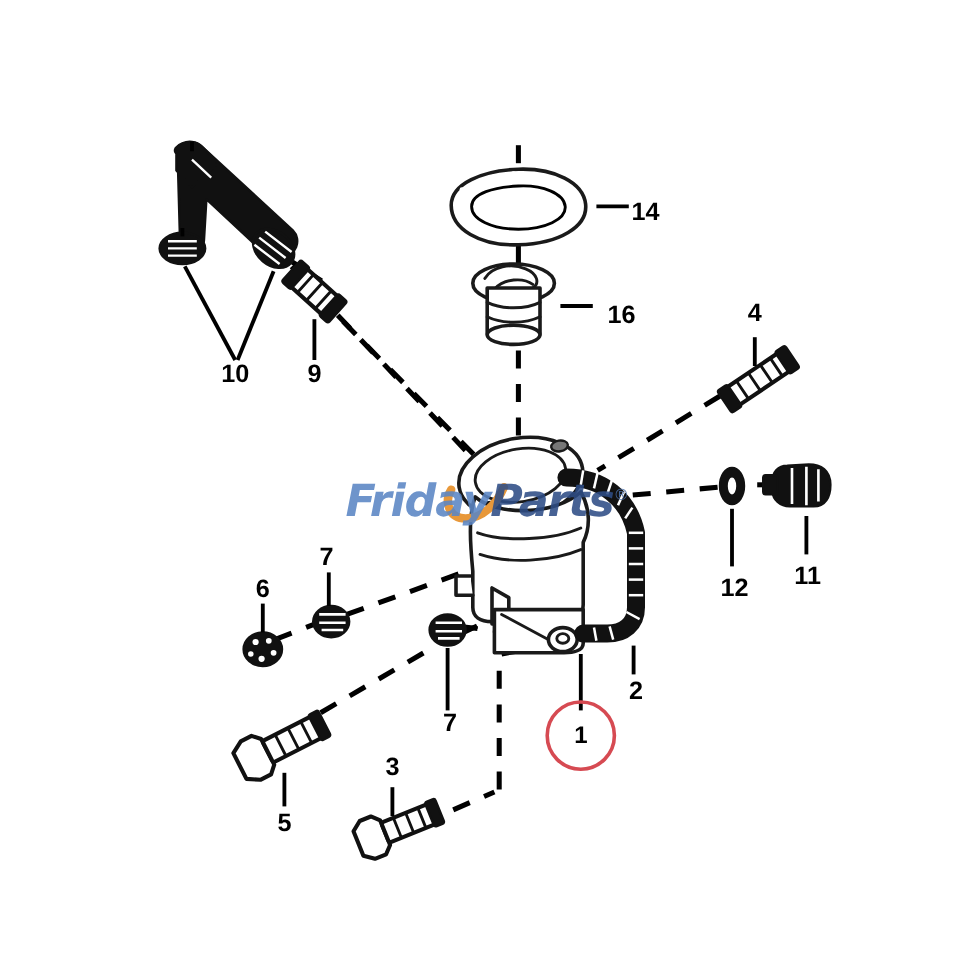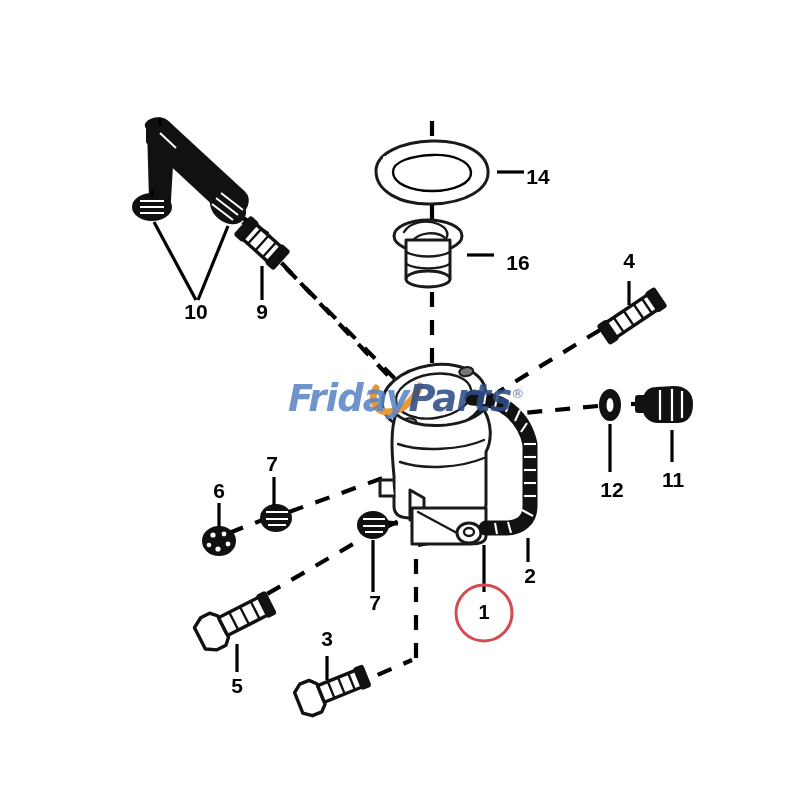--- a/index.html
+++ b/index.html
@@ -84,21 +84,21 @@
     stroke-linecap: round;
   }
   .hl-circle {
     fill: none;
     stroke-width: 3;
   }
   
   #watermark {
     position: absolute;
     left: 288px;
-    top: 372px;
+    top: 392px;
     width: 230px;
     height: 48px;
     pointer-events: none;
   }
   #watermark .wm-text {
     position: absolute;
     left: 0;
     top: 0;
     font-family: "DejaVu Sans", sans-serif;
     font-weight: bold;

